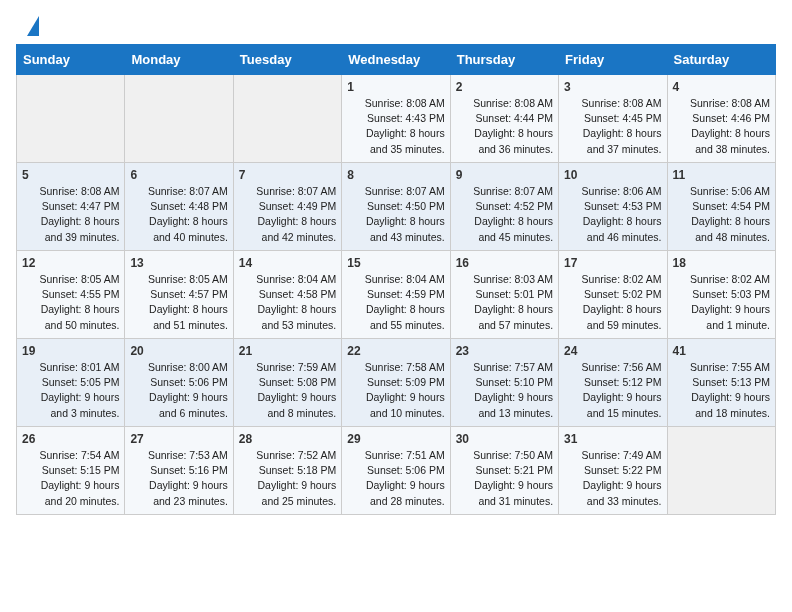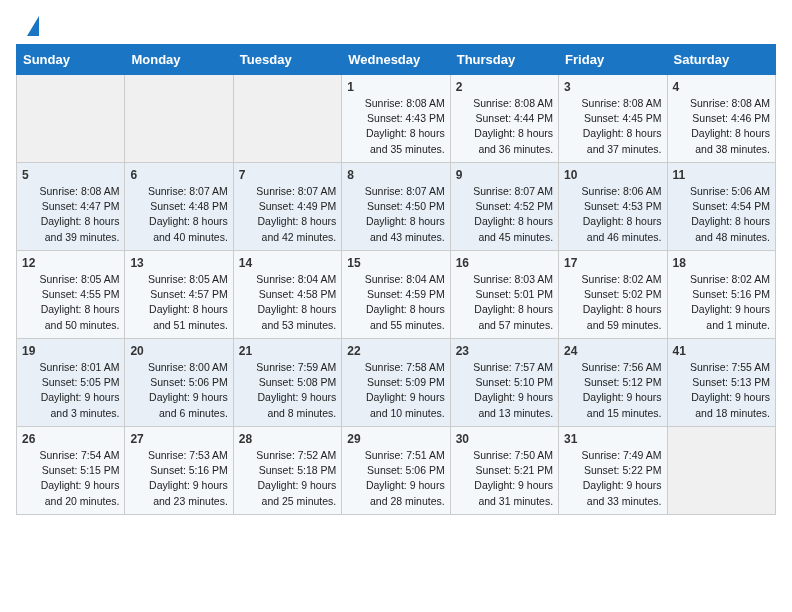--- a/index.html
+++ b/index.html
@@ -260,21 +260,21 @@
           <td>
             <span class="day-num">17</span>
             <div class="day-info">Sunrise: 8:02 AM
 Sunset: 5:02 PM
 Daylight: 8 hours
 and 59 minutes.</div>
           </td>
           <td>
             <span class="day-num">18</span>
             <div class="day-info">Sunrise: 8:02 AM
-Sunset: 5:16 PM
+Sunset: 5:03 PM
 Daylight: 9 hours
 and 1 minute.</div>
           </td>
         </tr>
         <tr>
           <td>
             <span class="day-num">19</span>
             <div class="day-info">Sunrise: 8:01 AM
 Sunset: 5:05 PM
 Daylight: 9 hours

